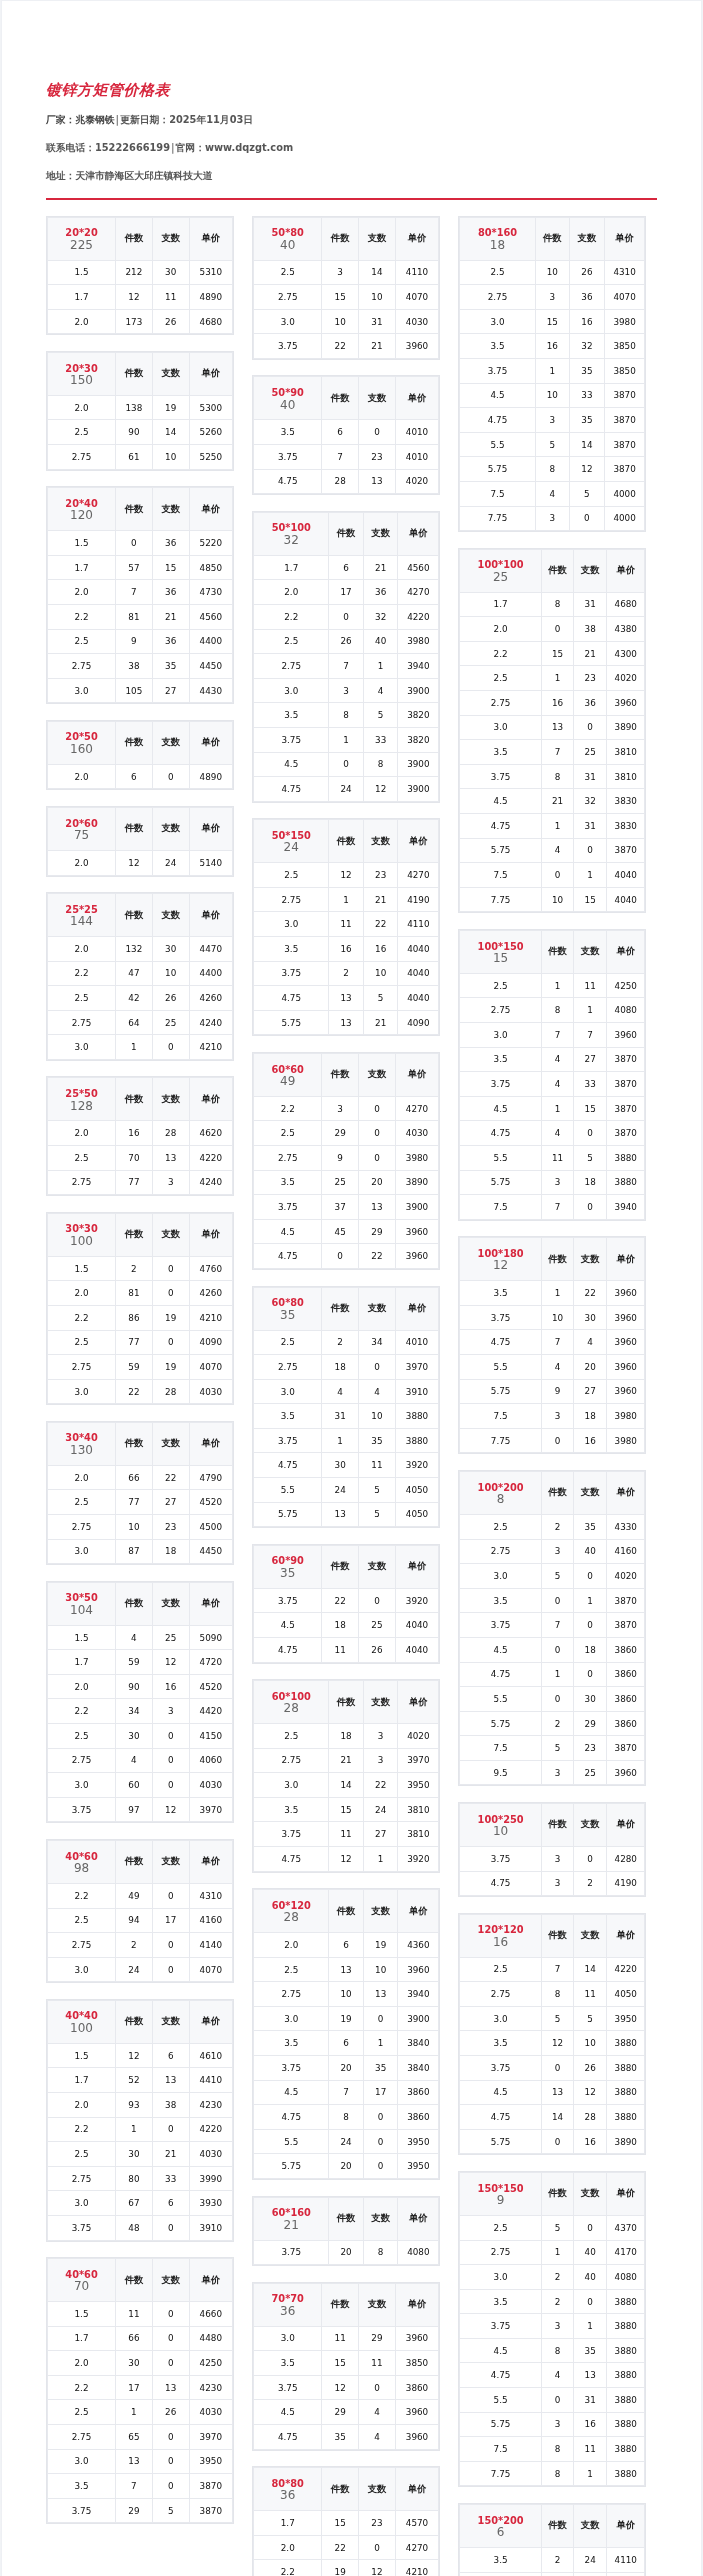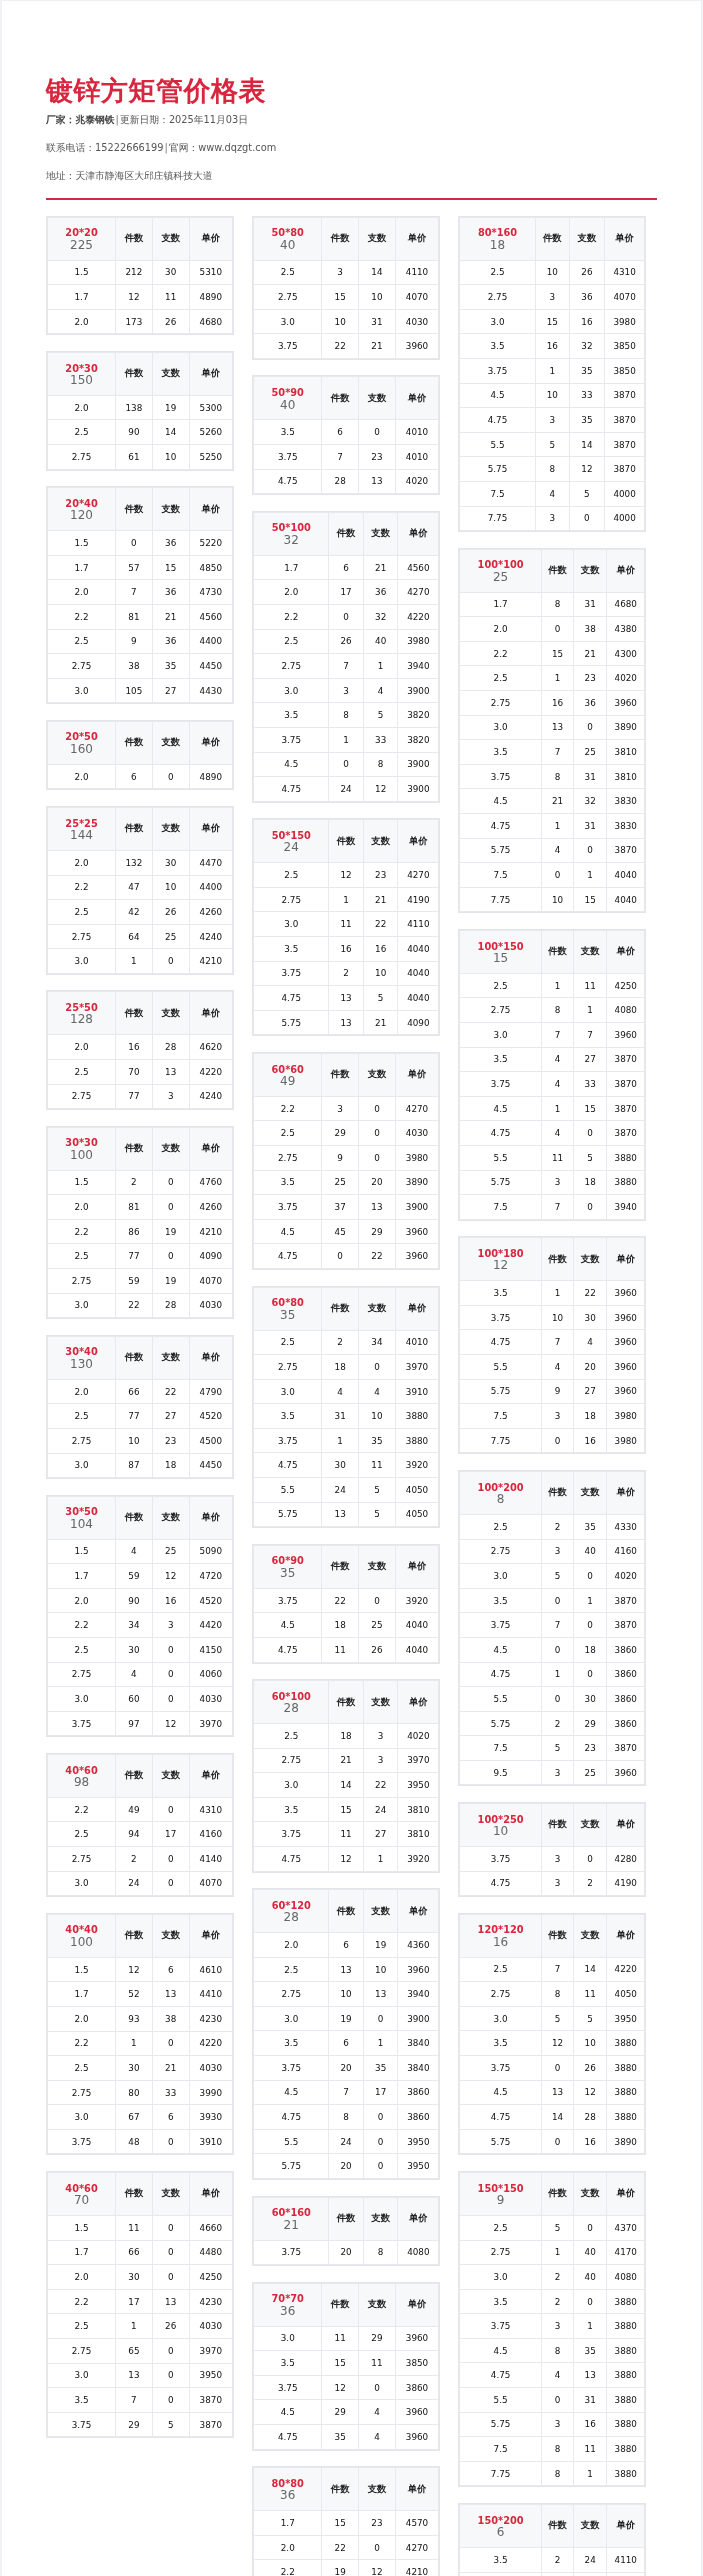--- a/index.html
+++ b/index.html
@@ -1,20 +1,20 @@
 <!DOCTYPE html>
 <html style="font-size:8.2px"><head>
 <meta charset="utf-8">
 <style>
   html,body{margin:0;padding:0;}
   body{background:#f1f3f6;font-family:"DejaVu Sans","Liberation Sans",sans-serif;color:#333;}
   .page{width:701px;margin:0 auto;background:#fff;min-height:3471px;border:1px solid #eef0f4;box-sizing:border-box;position:relative;}
   .header{padding:77px 44px 0 44px;}
-  .title{font-size:27px;font-weight:bold;color:#d7263d;margin:0 0 11.3px 0;line-height:25px;letter-spacing:0.5px;}
-  .info{font-size:9.8px;color:#555;line-height:12.4px;margin:0 0 15.5px 0;}
+  .title{font-size:15px;font-weight:bold;color:#d7263d;margin:0 0 11.3px 0;line-height:25px;letter-spacing:0.5px;font-style:italic;}
+  .info{font-size:9.8px;color:#555;line-height:12.4px;margin:0 0 15.5px 0;font-weight:bold;}
   .info b{color:#444;}
   .info .sep{color:#777;margin:0 1px;}
   .redline{height:2.1px;background:#d7263d;margin:7.2px 0 15.5px 0;}
   .grid{display:flex;gap:7.7px;padding:0 44px;align-items:flex-start;}
   .col{width:199px;display:flex;flex-direction:column;gap:15.5px;}
   table.spec{width:188px;border-collapse:separate;border-spacing:1.5px;background:#e7e9ee;border:0.5px solid #e3e5ea;font-size:8.8px;}
   table.spec th{background:#f7f8fa;height:40px;font-weight:bold;color:#222;font-size:9.3px;text-align:center;}
   table.spec th.sz{padding:0 3.1px;}
   .sz .name{display:block;color:#d7263d;font-weight:bold;font-size:9.8px;line-height:12.4px;}
   .sz .qty{display:block;color:#666;font-weight:normal;font-size:12px;line-height:10.3px;}
@@ -183,20 +183,41 @@
               <td>6</td>
               <td>0</td>
               <td class="pr">4890</td>
             </tr>
           </tbody>
         </table>
         <table class="spec">
           <thead>
             <tr>
               <th class="sz">
+                <span class="name">20*60</span>
+                <span class="qty">75</span>
+              </th>
+              <th>件数</th>
+              <th>支数</th>
+              <th>单价</th>
+            </tr>
+          </thead>
+          <tbody>
+            <tr>
+              <td class="th-val">2.0</td>
+              <td>12</td>
+              <td>24</td>
+              <td class="pr">5140</td>
+            </tr>
+          </tbody>
+        </table>
+        <table class="spec">
+          <thead>
+            <tr>
+              <th class="sz">
                 <span class="name">25*25</span>
                 <span class="qty">144</span>
               </th>
               <th>件数</th>
               <th>支数</th>
               <th>单价</th>
             </tr>
           </thead>
           <tbody>
             <tr>

